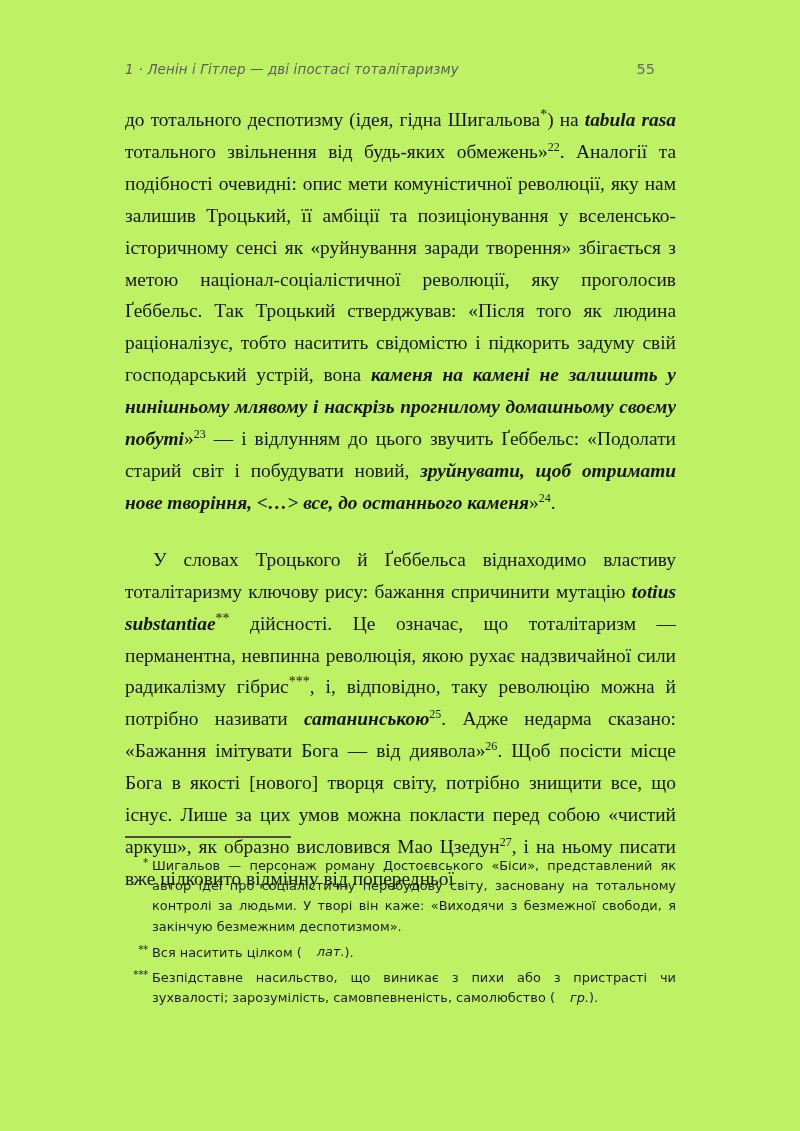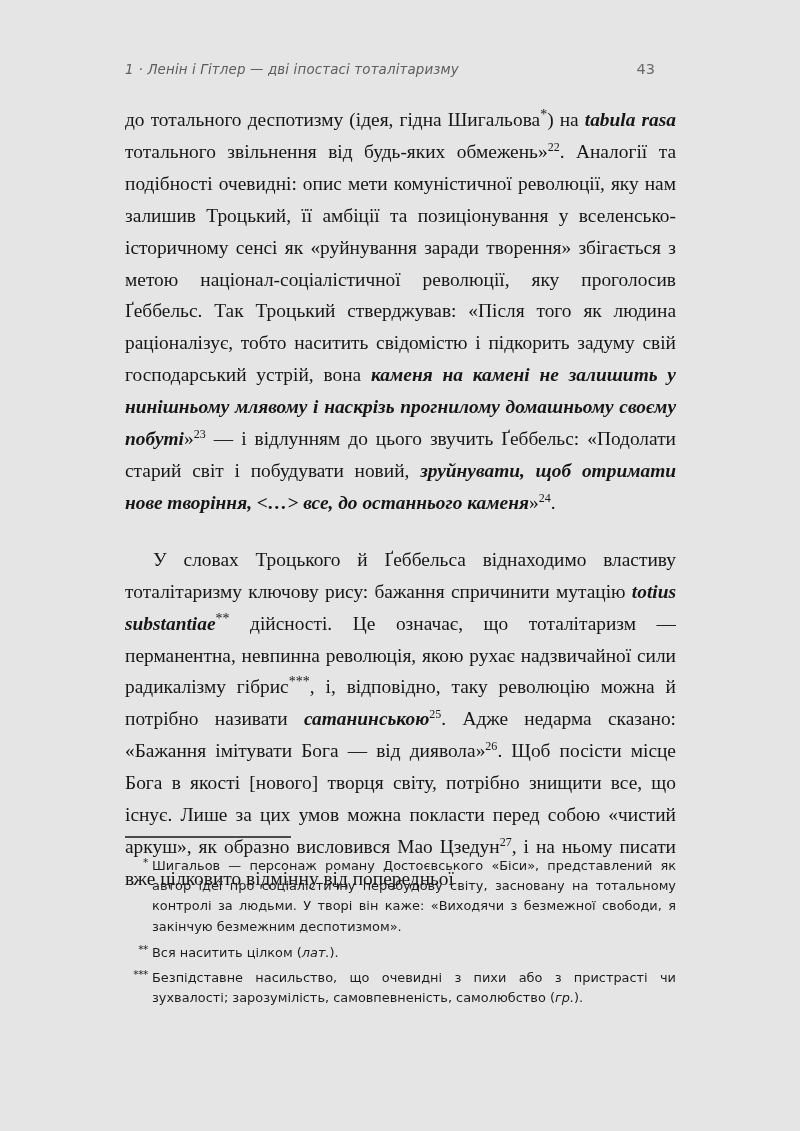--- a/index.html
+++ b/index.html
@@ -12,21 +12,21 @@
     height: 1131px;
     position: relative;
     font-family: "Liberation Serif", serif;
     color: #1a1a1a;
     overflow: hidden;
   }
 
   .page {
     position: absolute;
     inset: 0;
-    background: #e5e5e5;
+    background: #bef264;
   }
 
   
   .runhead {
     position: absolute;
     left: 125px;
     right: 125px;
     top: 61px;
     height: 22px;
     display: flex;
@@ -109,47 +109,47 @@
     display: inline-block;
     width: 27px;
     text-indent: 0;
     text-align: right;
     vertical-align: 0.35em;
     font-size: 0.82em;
     letter-spacing: -0.4px;
   }
   .fnote .marker i { font-style: normal; padding-right: 4px; }
   .fnote .ftxt { text-indent: 0; }
-  .fnote em { font-style: italic; }
+  .fnote em { font-style: italic; margin-left: 15px; }
 </style>
 </head>
 <body>
 
 <div class="page">
 
   <div class="runhead">
     <div class="runhead-title">
       <span class="chapnum">1</span>
       <span>·</span>
       <span>Ленін і Гітлер — дві іпостасі тоталітаризму</span>
     </div>
-    <div class="runhead-folio">43</div>
+    <div class="runhead-folio">55</div>
   </div>
 
   <div class="body">
 
     <p class="para"><span>до тотального деспотизму (ідея, гідна Шигальова</span><sup class="ast">*</sup><span>) на </span><span class="it">tabula rasa</span><span> тотального звільнення від будь-яких обмежень»</span><sup class="fn">22</sup><span>. Аналогії та подібності очевидні: опис мети комуністичної революції, яку нам залишив Троцький, її амбіції та позиціонування у вселенсько-історичному сенсі як «руйнування заради творення» збігається з метою націонал-соціалістичної революції, яку проголосив Ґеббельс. Так Троцький стверджував: «Після того як людина раціоналізує, тобто наситить свідомістю і підкорить задуму свій господарський устрій, вона </span><span class="it">каменя на камені не залишить у нинішньому млявому і наскрізь прогнилому домашньому своєму побуті</span><span>»</span><sup class="fn">23</sup><span> — і відлунням до цього звучить Ґеббельс: «Подолати старий світ і побудувати новий, </span><span class="it">зруйнувати, щоб отримати нове творіння, &lt;…&gt; все, до останнього каменя</span><span>»</span><sup class="fn">24</sup><span>.</span></p>
 
     <p class="para"><span>У словах Троцького й Ґеббельса віднаходимо властиву тоталітаризму ключову рису: бажання спричинити мутацію </span><span class="it">totius substantiae</span><sup class="ast">**</sup><span> дійсності. Це означає, що тоталітаризм — перманентна, невпинна революція, якою рухає надзвичайної сили радикалізму гібрис</span><sup class="ast">***</sup><span>, і, відповідно, таку революцію можна й потрібно називати </span><span class="it">сатанинською</span><sup class="fn">25</sup><span>. Адже недарма сказано: «Бажання імітувати Бога — від диявола»</span><sup class="fn">26</sup><span>. Щоб посісти місце Бога в якості [нового] творця світу, потрібно знищити все, що існує. Лише за цих умов можна покласти перед собою «чистий аркуш», як образно висловився Мао Цзедун</span><sup class="fn">27</sup><span>, і на ньому писати вже цілковито відмінну від попередньої</span></p>
 
   </div>
 
   <div class="fnblock">
     <div class="fnrule"></div>
 
     <p class="fnote"><span class="marker"><i>*</i></span><span class="ftxt">Шигальов — персонаж роману Достоєвського «Біси», представлений як автор ідеї про соціалістичну перебудову світу, засновану на тотальному контролі за людьми. У творі він каже: «Виходячи з безмежної свободи, я закінчую безмежним деспотизмом».</span></p>
 
     <p class="fnote"><span class="marker"><i>**</i></span><span class="ftxt">Вся наситить цілком (</span><em>лат.</em><span>).</span></p>
 
-    <p class="fnote"><span class="marker"><i>***</i></span><span class="ftxt">Безпідставне насильство, що очевидні з пихи або з пристрасті чи зухвалості; зарозумілість, самовпевненість, самолюбство (</span><em>гр.</em><span>).</span></p>
+    <p class="fnote"><span class="marker"><i>***</i></span><span class="ftxt">Безпідставне насильство, що виникає з пихи або з пристрасті чи зухвалості; зарозумілість, самовпевненість, самолюбство (</span><em>гр.</em><span>).</span></p>
   </div>
 
 </div>
 
 </body></html>

